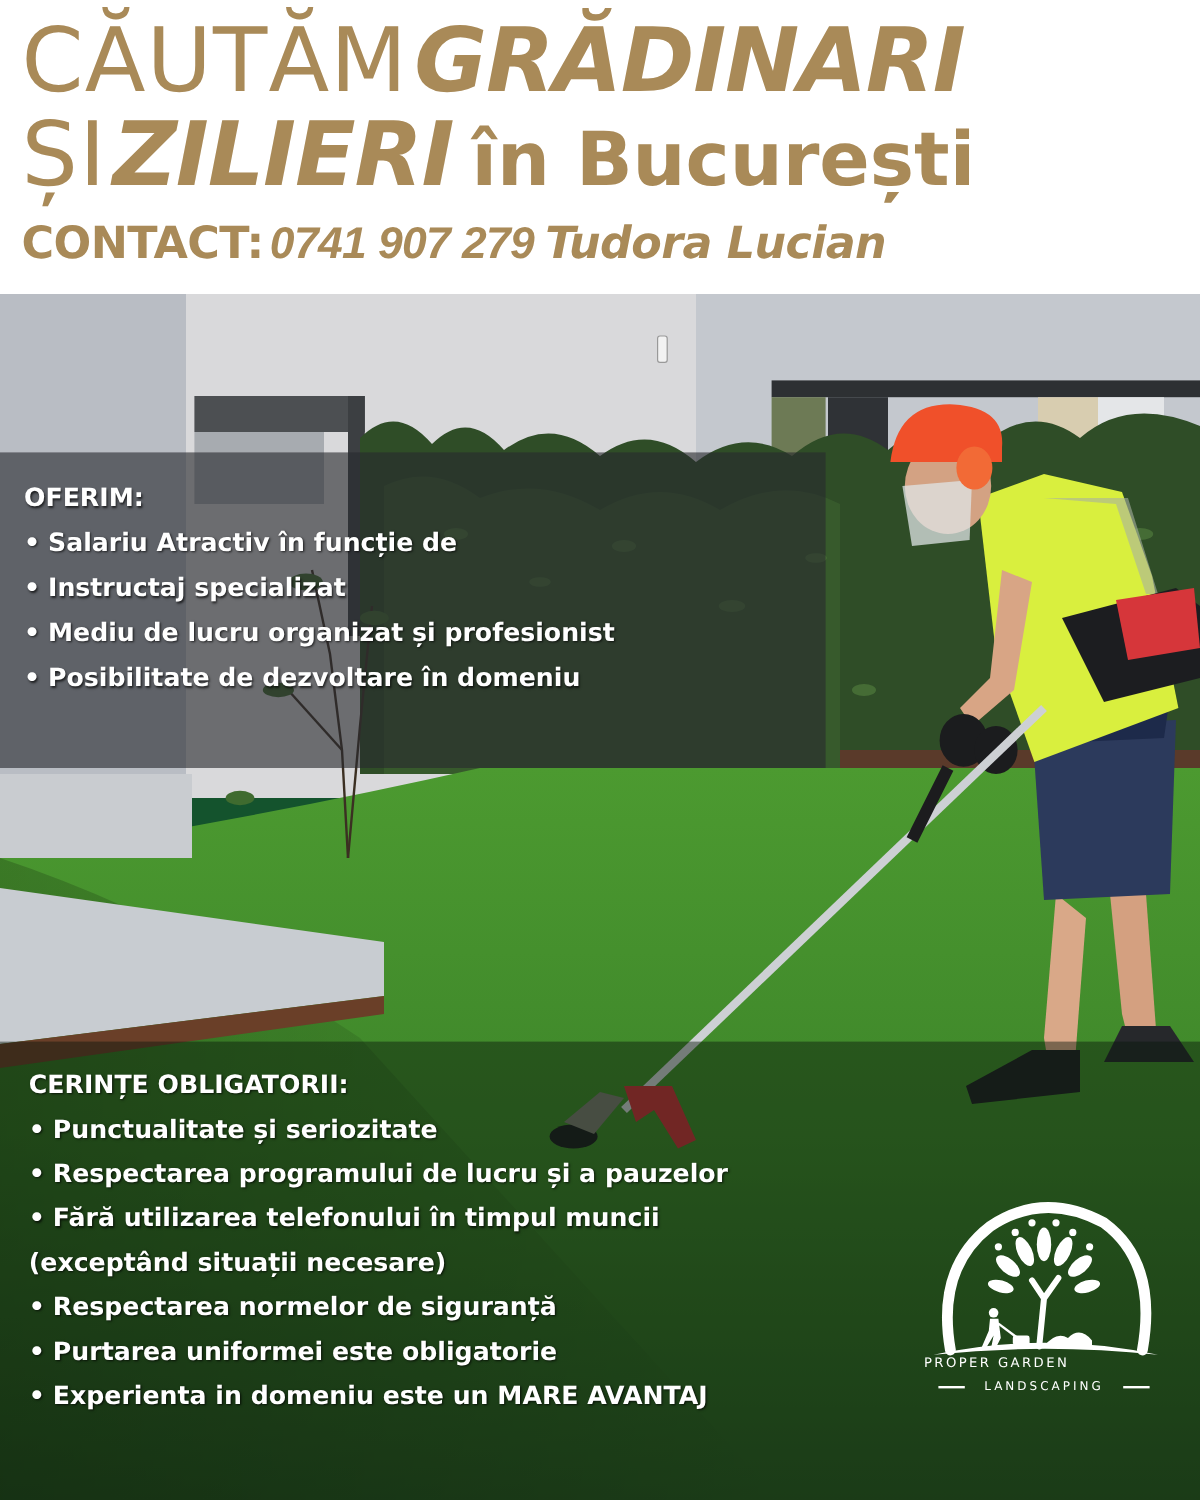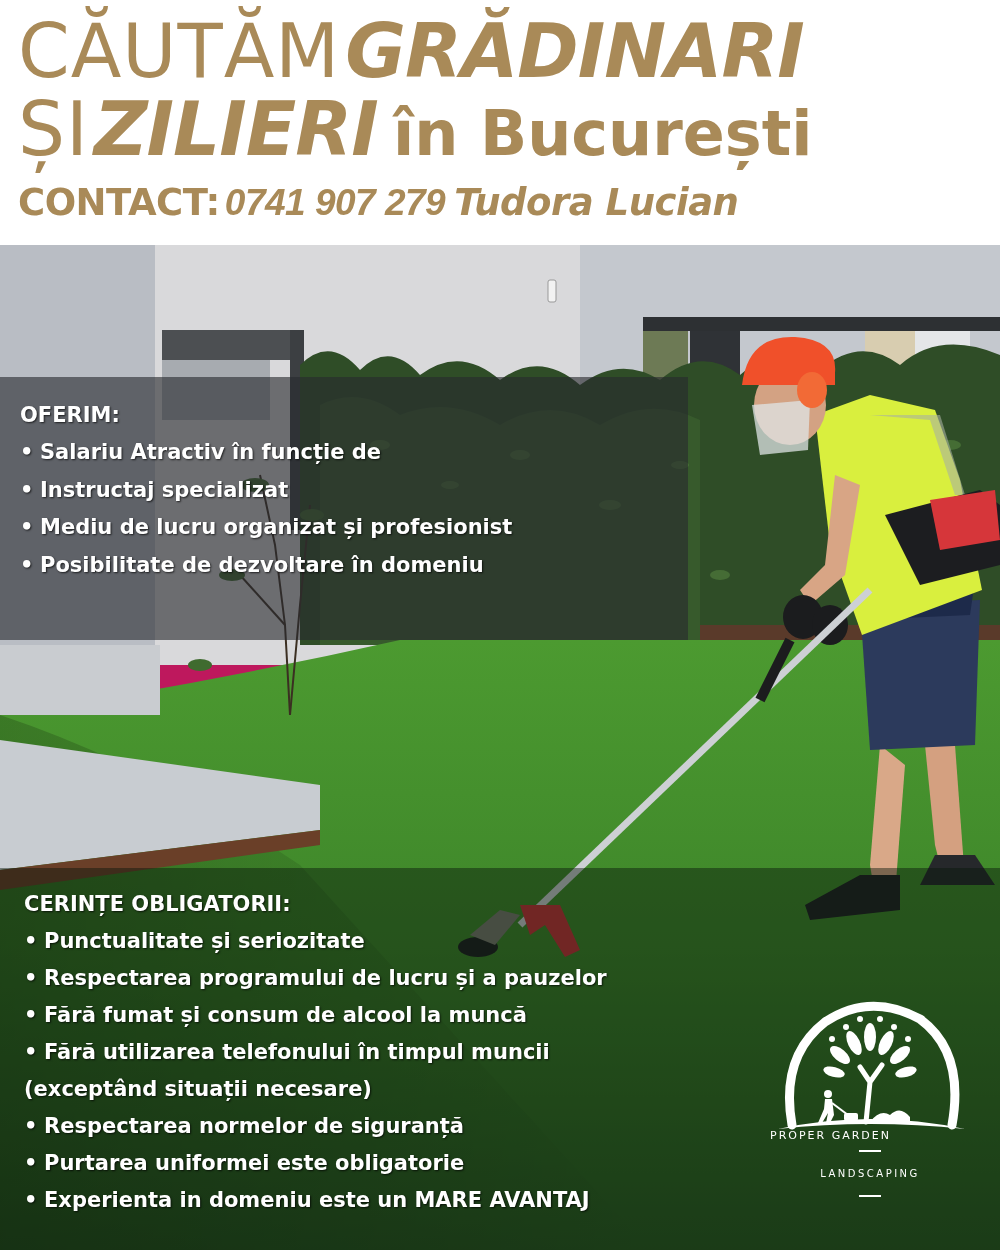--- a/index.html
+++ b/index.html
@@ -18,21 +18,21 @@
     .t-light { font-family: "DejaVu Sans", sans-serif; font-weight: normal; font-size: 74px; letter-spacing: 1px; }
     .t-heavy { font-family: "DejaVu Sans", sans-serif; font-weight: bold; font-style: italic; font-size: 74px; letter-spacing: -1px; }
     .t-city { font-family: "DejaVu Sans", sans-serif; font-weight: bold; font-size: 62px; margin-left: 10px; }
     .t-contact { font-family: "DejaVu Sans", sans-serif; font-weight: bold; font-size: 37px; letter-spacing: -0.5px; }
     .t-phone { font-family: Liberation Sans, sans-serif; font-weight: bold; font-style: italic; font-size: 37px; margin-left: 0; letter-spacing: -0.5px; }
     .t-name { font-family: "DejaVu Sans", sans-serif; font-weight: bold; font-style: italic; font-size: 37px; margin-left: 4px; letter-spacing: -0.5px; }
 
     
     .photo {
       position: absolute; left: 0; top: 245px; width: 1000px; height: 1005px; overflow: hidden;
-      background: #be185d;
+      background: #14532d;
     }
     .photo svg { position: absolute; left: 0; top: 0; }
 
     
     .panel { position: absolute; color: #ffffff; }
     .panel-offer {
       left: 0; top: 132px; width: 688px; height: 263px;
       background: rgba(40, 42, 46, 0.62);
       padding: 20px 0 0 20px;
     }
@@ -56,21 +56,21 @@
     .logo {
       position: absolute; left: 770px; top: 752px; width: 200px; height: 175px;
     }
     .logo svg { position: absolute; left: 0; top: 0; }
     .logo-name {
       position: absolute; left: 0; top: 132px; width: 200px; text-align: left;
       font-family: "DejaVu Sans", sans-serif; font-weight: normal; font-size: 11px; letter-spacing: 2px;
       color: #ffffff;
     }
     .logo-sub-wrap {
-      position: absolute; left: 0; top: 153px; width: 200px; display: flex; align-items: center; justify-content: center; gap: 16px; flex-direction: column;
+      position: absolute; left: 0; top: 153px; width: 200px; display: flex; align-items: center; justify-content: center; gap: 16px;
     }
     .logo-rule { width: 22px; height: 2px; background: #ffffff; }
     .logo-sub {
       font-family: "DejaVu Sans", sans-serif; font-size: 10px; letter-spacing: 2.5px; color: #ffffff;
     }
   </style>
 </head>
 <body>
 
 <div class="header">
@@ -217,23 +217,20 @@
 
   <div class="panel panel-req">
     <div class="panel-title">CERINȚE OBLIGATORII:</div>
     <div class="item">
       <span class="bullet">•</span><span>Punctualitate și seriozitate</span>
     </div>
     <div class="item">
       <span class="bullet">•</span><span>Respectarea programului de lucru și a pauzelor</span>
     </div>
     <div class="item">
-      <span class="bullet">•</span><span>Fără fumat și consum de alcool la muncă</span>
-    </div>
-    <div class="item">
       <span class="bullet">•</span><span>Fără utilizarea telefonului în timpul muncii</span>
     </div>
     <div class="item">
       <span>(exceptând situații necesare)</span>
     </div>
     <div class="item">
       <span class="bullet">•</span><span>Respectarea normelor de siguranță</span>
     </div>
     <div class="item">
       <span class="bullet">•</span><span>Purtarea uniformei este obligatorie</span>

